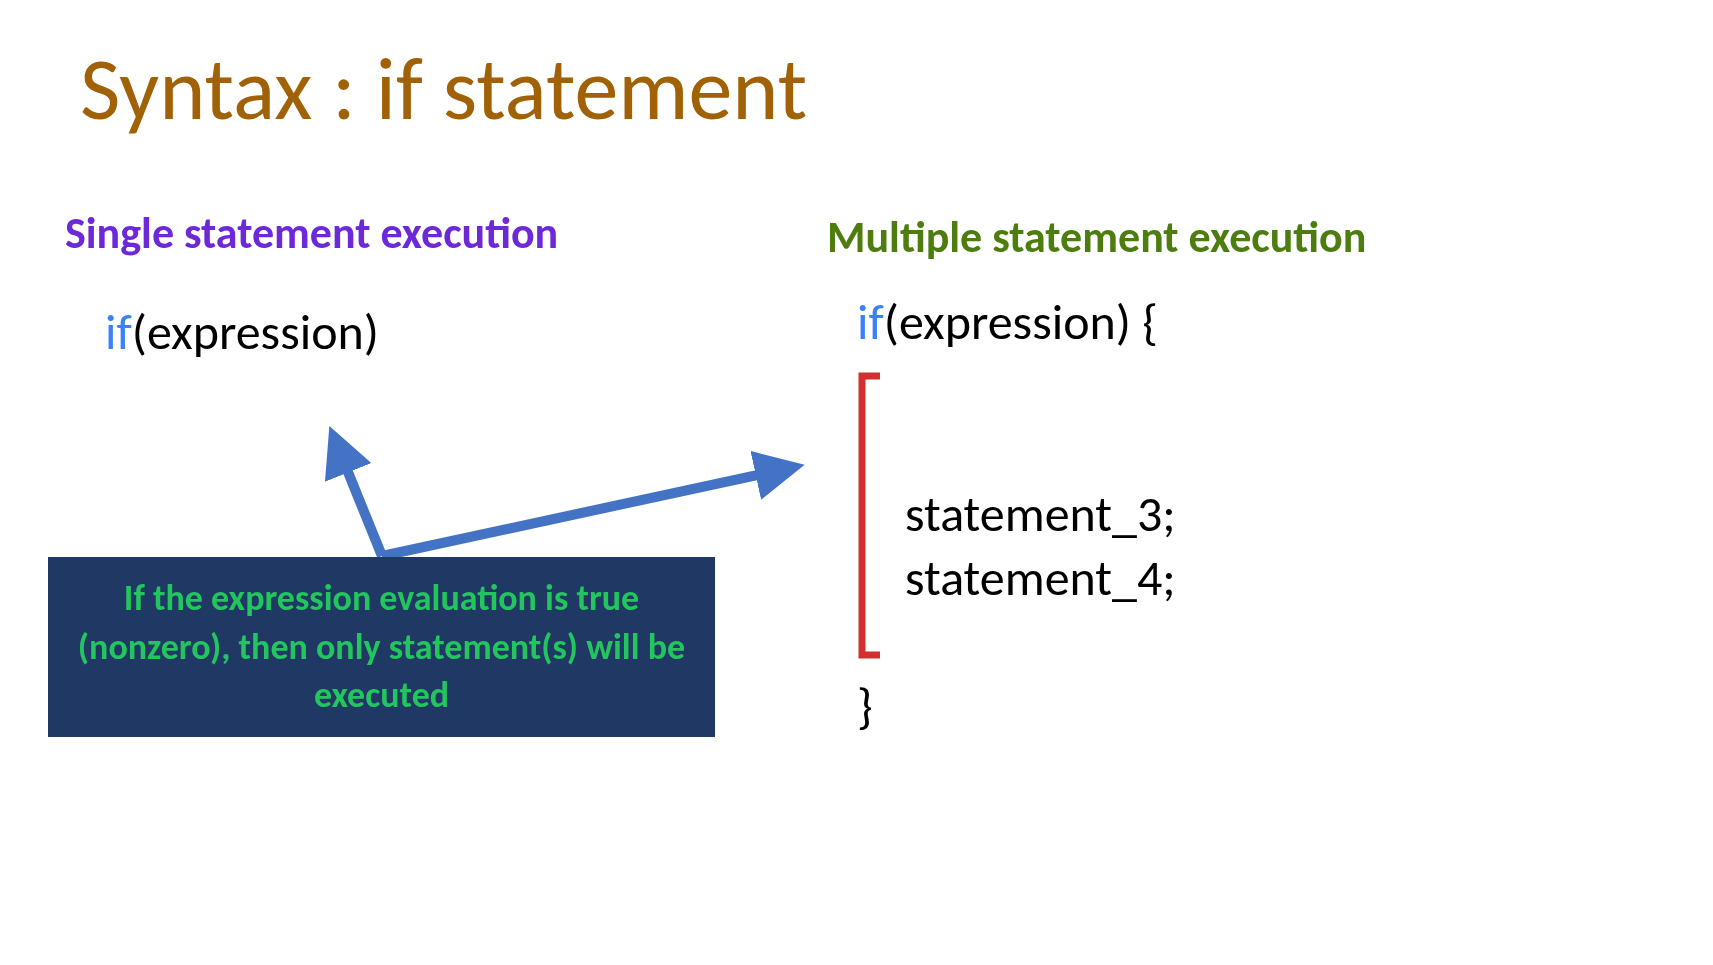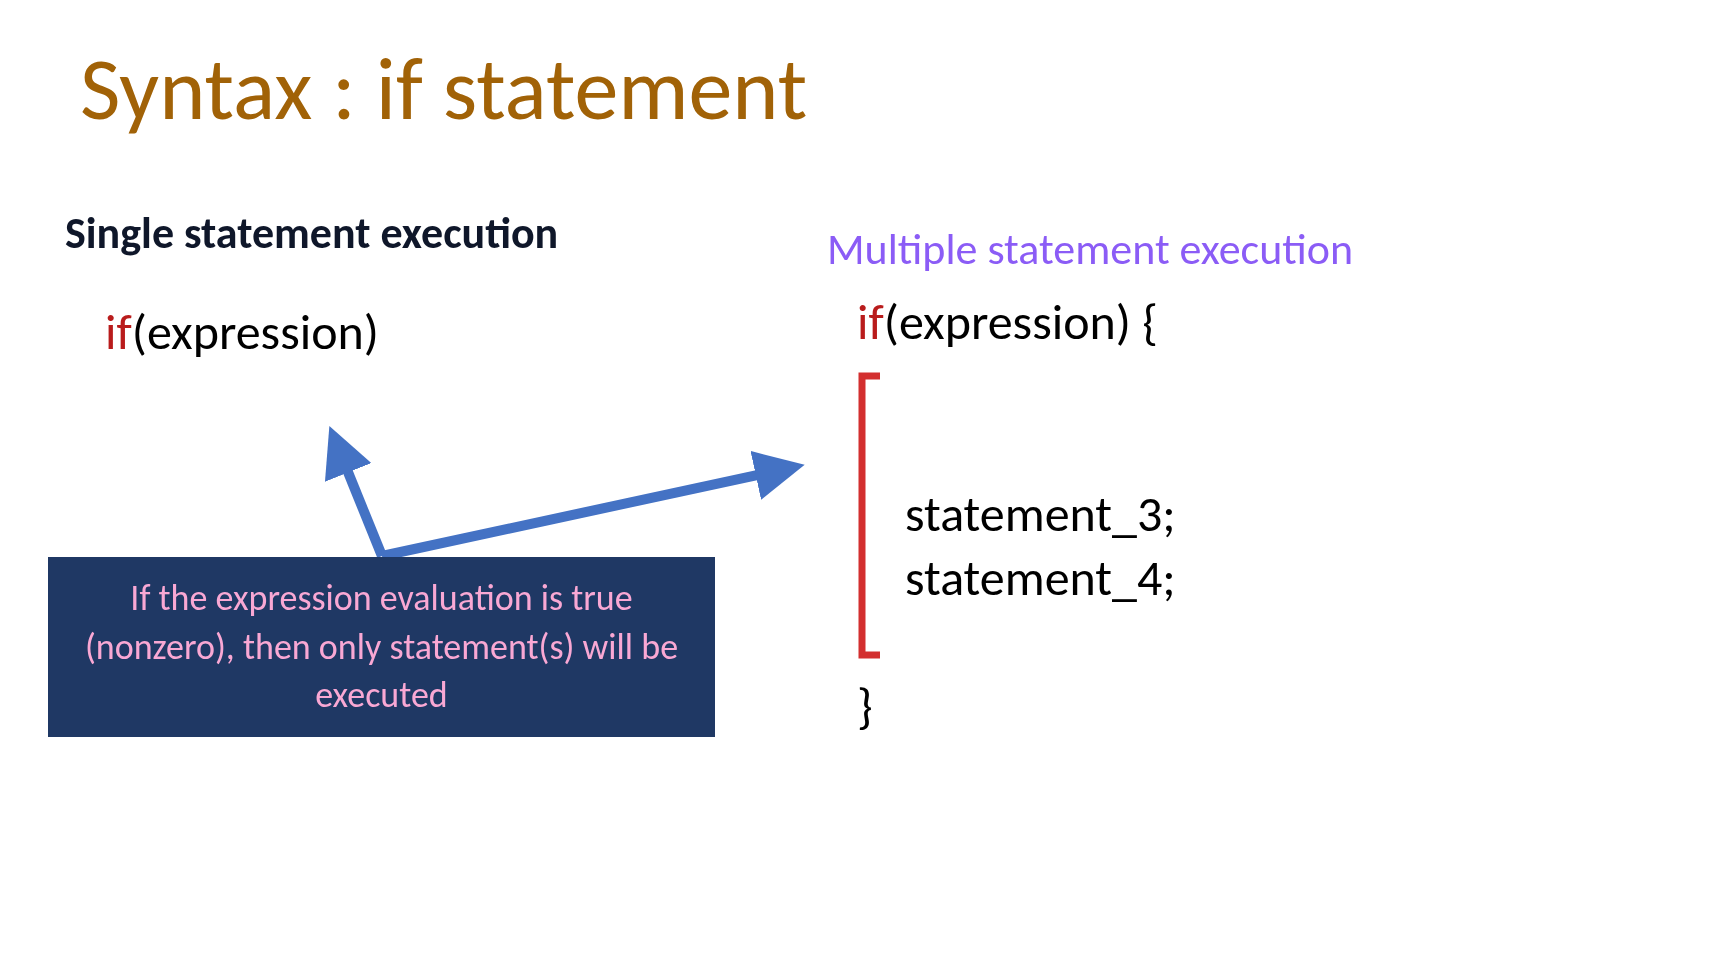--- a/index.html
+++ b/index.html
@@ -22,66 +22,65 @@
       font-size: 88px;
       font-weight: 400;
       color: #a16207;
     }
     .subtitle-left {
       position: absolute;
       top: 206px;
       left: 65px;
       font-size: 44px;
       font-weight: 700;
-      color: #0f172a;
+      color: #6d28d9;
     }
     .subtitle-right {
       position: absolute;
       top: 210px;
       left: 827px;
       font-size: 44px;
-      font-weight: 400;
-      color: #8b5cf6;
-      margin-top: 12px;
+      font-weight: 700;
+      color: #4d7c0f;
     }
     .code-left {
       position: absolute;
       top: 300px;
       left: 105px;
       font-size: 50px;
       font-weight: 400;
       color: #000000;
       line-height: 1.28;
     }
     .code-right {
       position: absolute;
       top: 290px;
       left: 857px;
       font-size: 50px;
       font-weight: 400;
       color: #000000;
       line-height: 1.28;
     }
     .kw-if {
-      color: #b91c1c;
+      color: #3b82f6;
     }
     .indent {
       display: inline-block;
       width: 48px;
     }
     .callout-box {
       position: absolute;
       top: 557px;
       left: 48px;
       width: 667px;
       height: 180px;
       background: #1f3864;
-      color: #f9a8d4;
+      color: #22c55e;
       font-size: 36px;
-      font-weight: 400;
+      font-weight: 700;
       text-align: center;
       display: flex;
       align-items: center;
       justify-content: center;
       padding: 10px 20px;
       line-height: 1.35;
     }
     .arrow-svg {
       position: absolute;
       top: 0;

